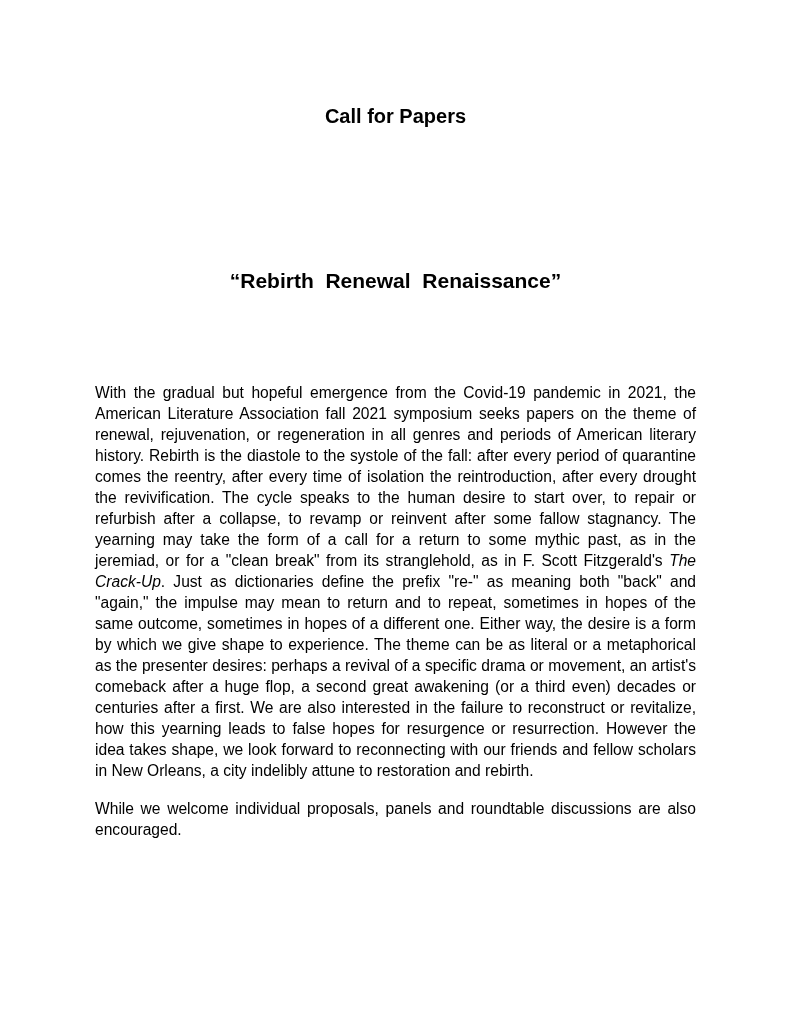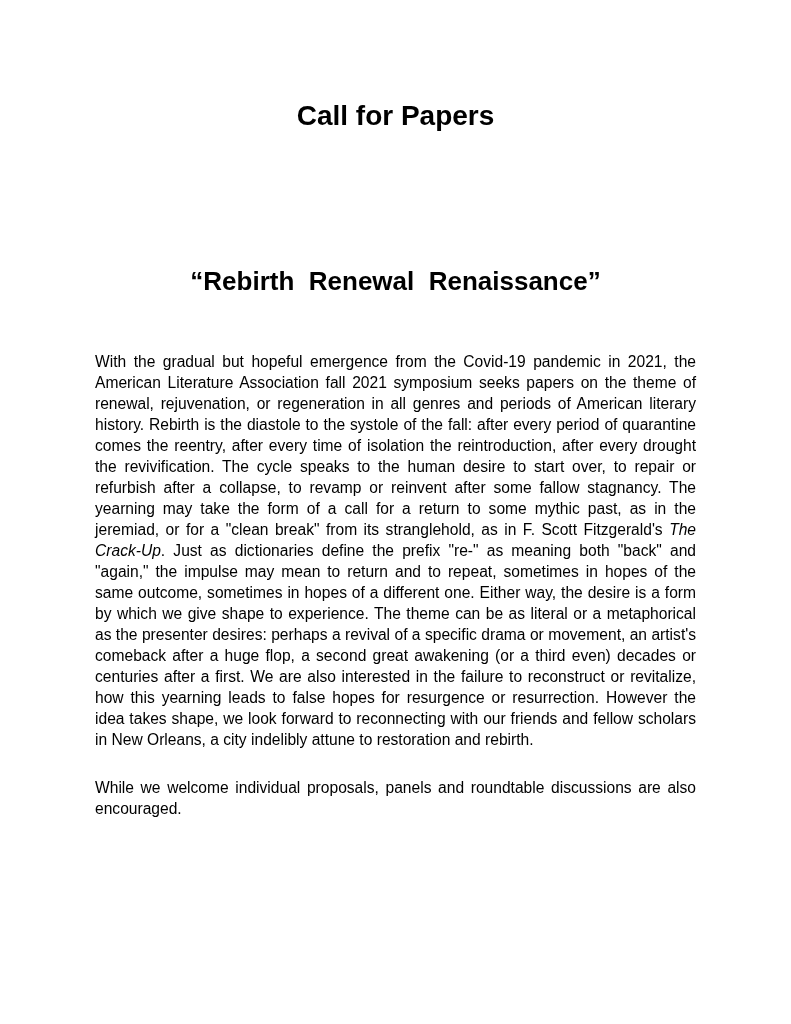--- a/index.html
+++ b/index.html
@@ -15,42 +15,43 @@
     background: #ffffff;
     color: #000000;
     font-family: "Liberation Sans", sans-serif;
     box-sizing: border-box;
     padding: 46px 95px 0 95px;
     overflow: hidden;
   }
   .title-block {
     text-align: center;
     font-weight: bold;
-    font-size: 28px;
+    font-size: 20px;
     line-height: 28px;
     white-space: pre-wrap;
   }
   .subtitle-block {
     margin-top: 25px;
     text-align: center;
     font-weight: bold;
-    font-size: 26px;
+    font-size: 21px;
     line-height: 28px;
     white-space: pre-wrap;
   }
   .body-para {
     font-size: 15.6px;
     line-height: 21px;
     text-align: justify;
     margin: 0;
   }
   .body-para-1 {
+    margin-top: 31px;
   }
   .body-para-2 {
-    margin-top: 27px;
+    margin-top: 17px;
   }
   .center-block {
     text-align: center;
     font-size: 15.6px;
     line-height: 22px;
     white-space: pre-wrap;
   }
   .bold { font-weight: bold; }
   .location-block { margin-top: 21px; }
   em { font-style: italic; }

